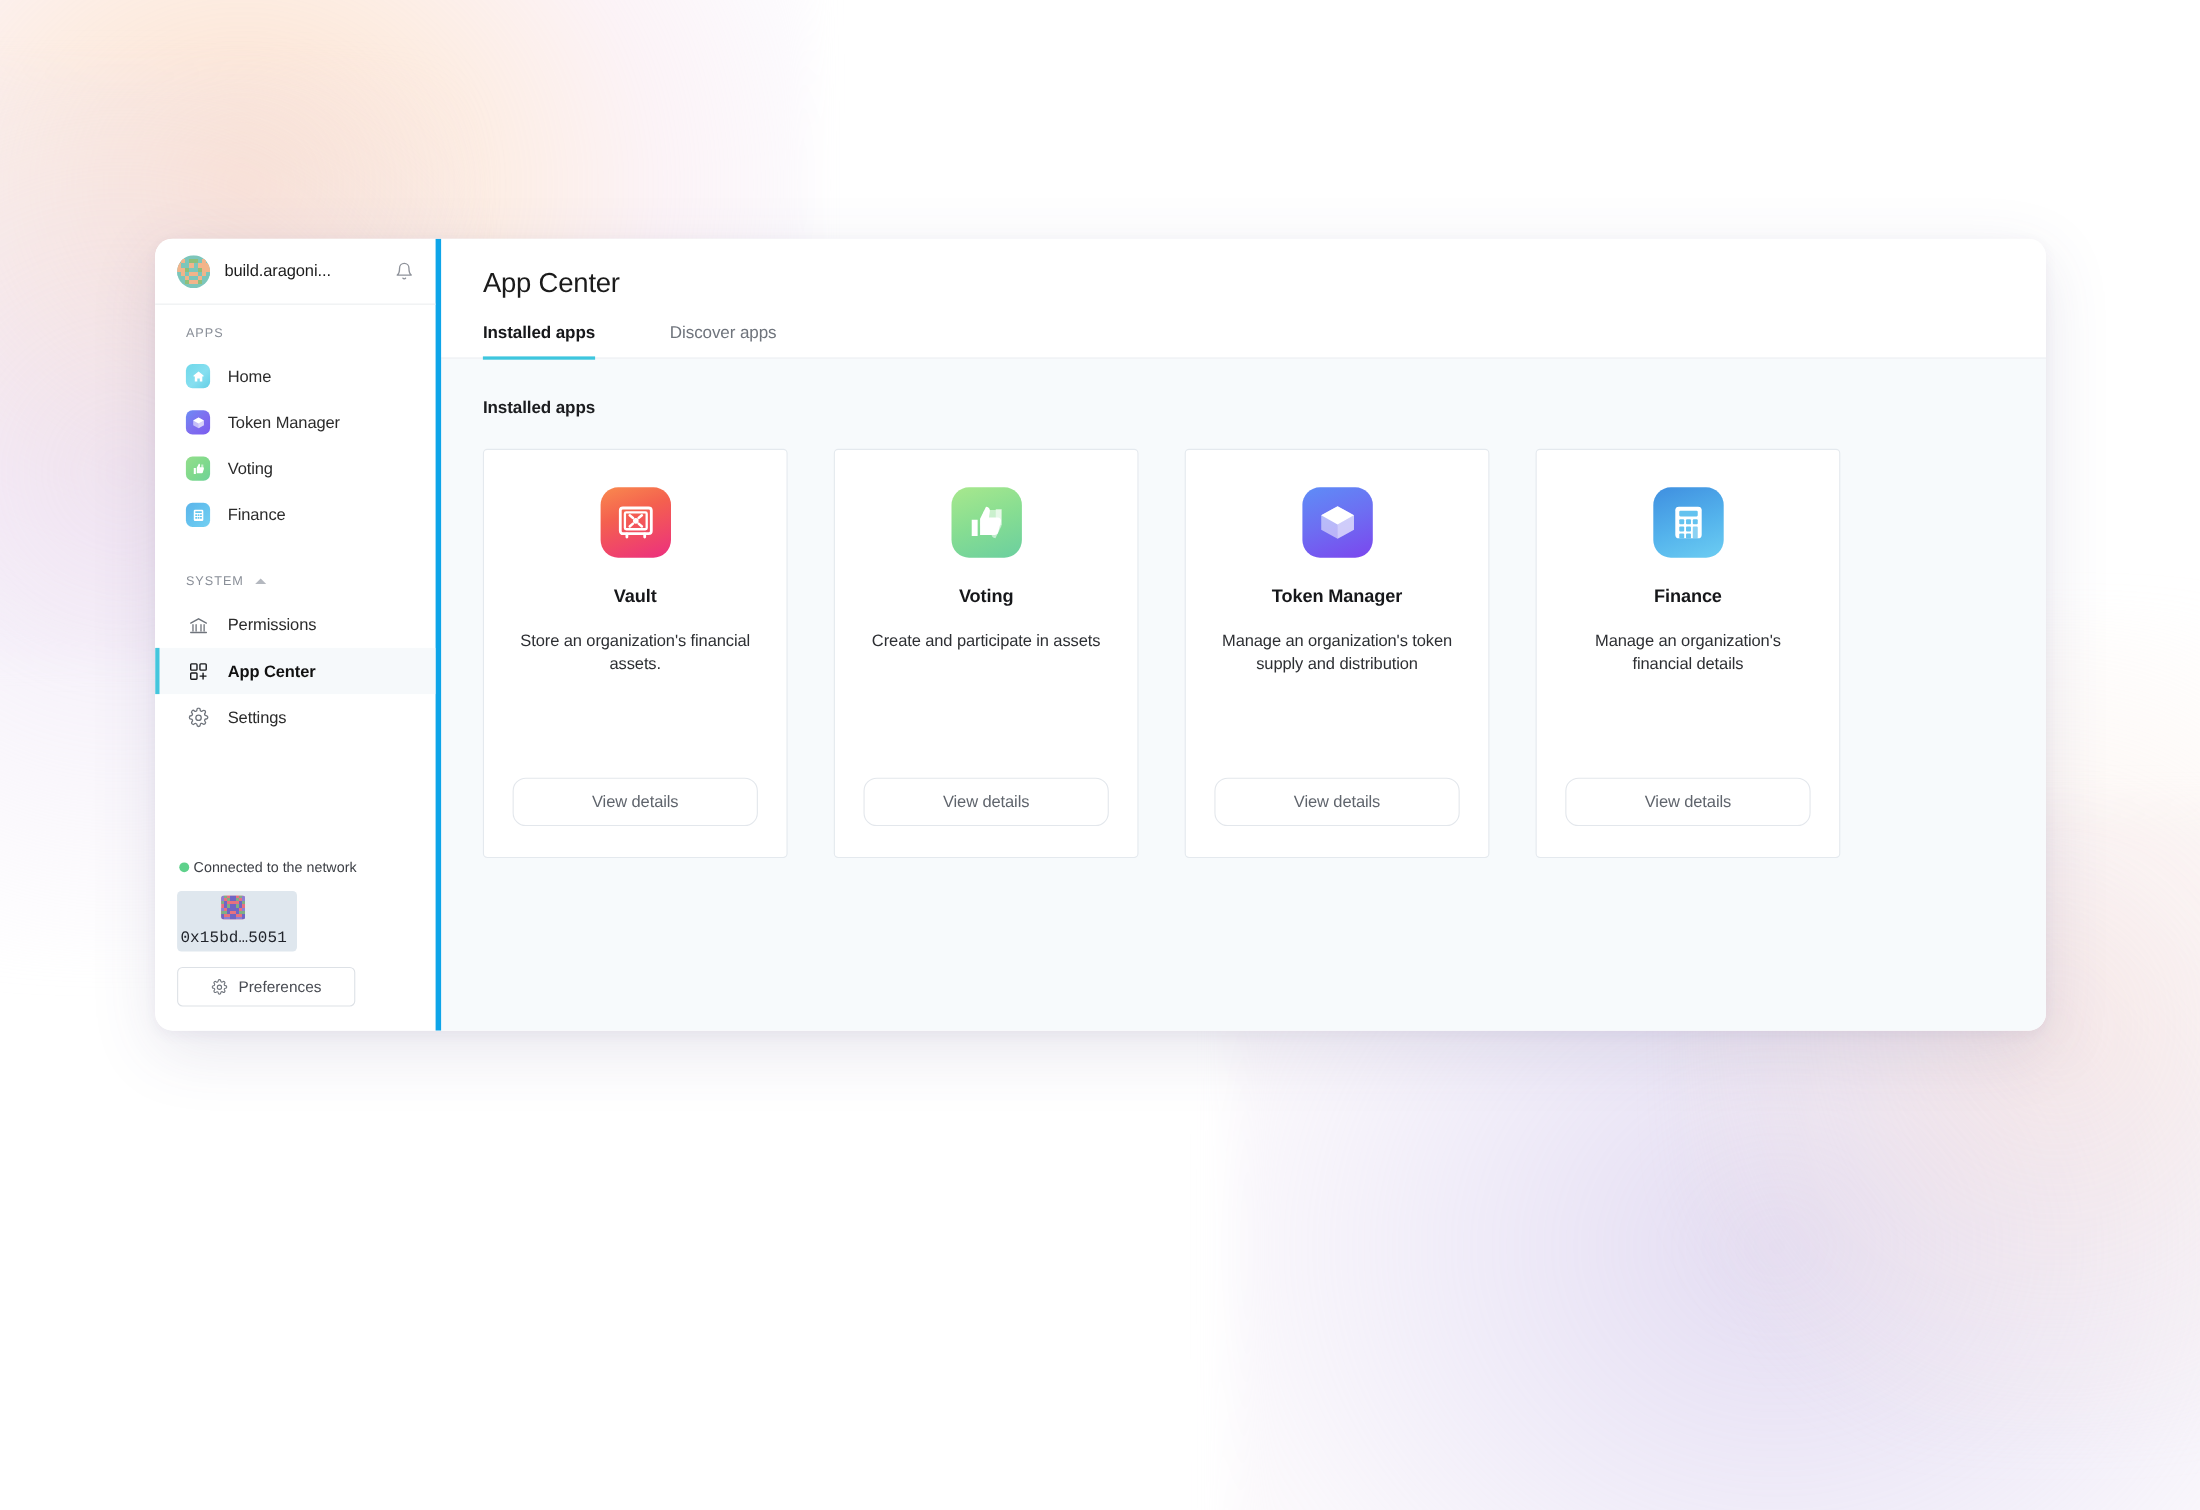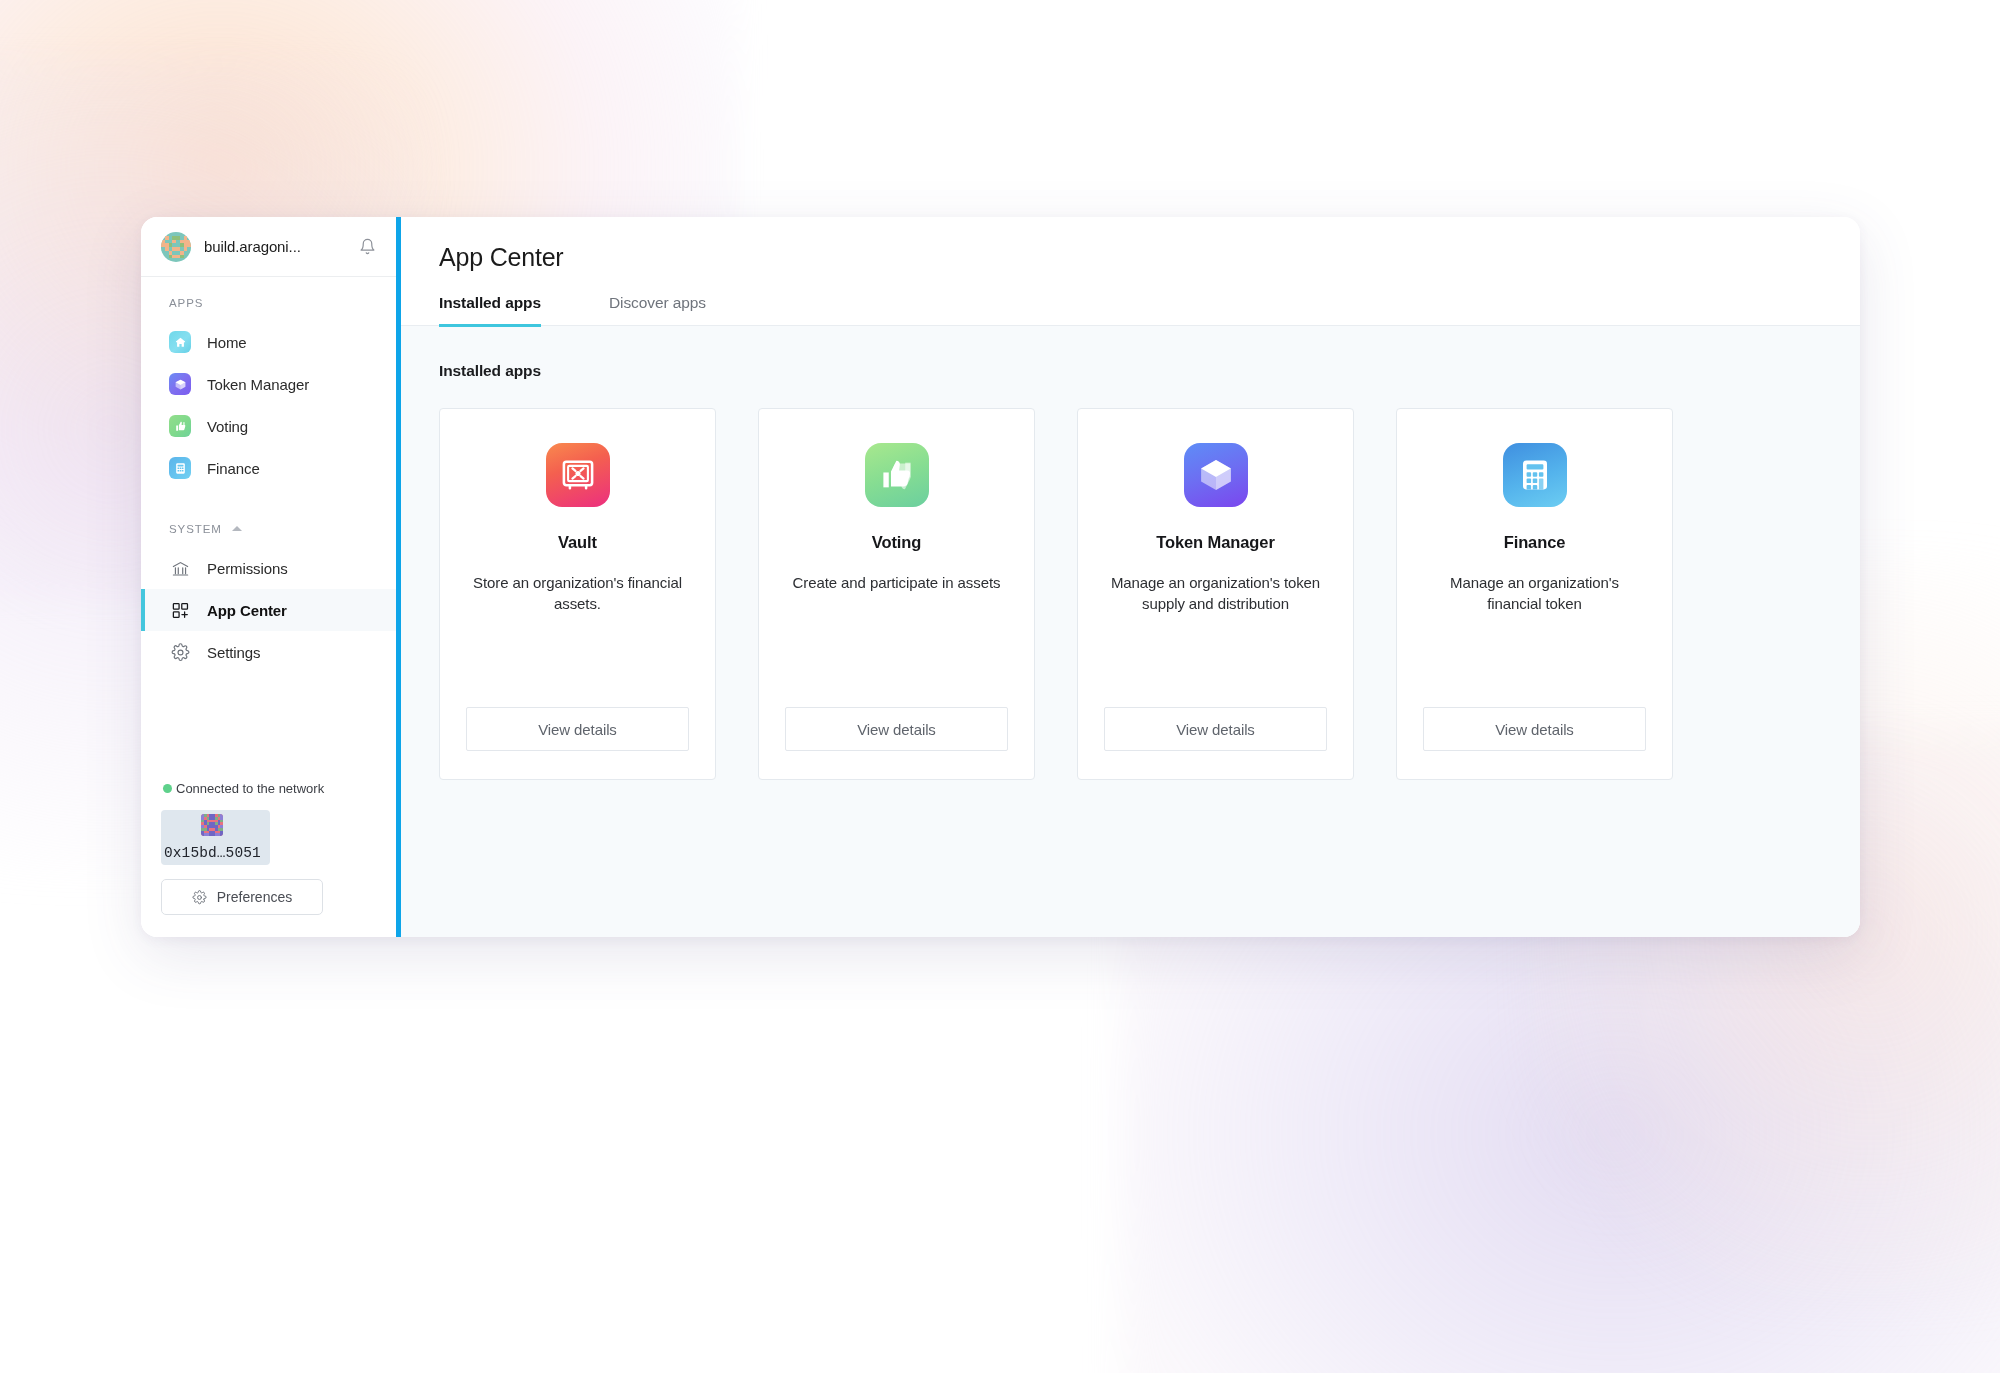--- a/index.html
+++ b/index.html
@@ -328,21 +328,21 @@
     color: #2d2f33;
     text-align: center;
     line-height: 1.42;
     letter-spacing: -0.1px;
   }
   .card-spacer { flex: 1; min-height: 26px; }
   .view-details {
     width: 100%;
     height: 44px;
     border: 1px solid #e3e7ec;
-    border-radius: 2px;
+    border-radius: 12px;
     background: #ffffff;
     color: #5f646c;
     font-size: 15px;
     cursor: pointer;
     font-family: "Liberation Sans", sans-serif;
     letter-spacing: -0.1px;
   }
 </style>
 </head>
 <body>
@@ -631,21 +631,21 @@
               <rect x="10.5" y="10.1" width="3" height="3" rx="0.6" fill="#63c2ef"></rect>
               <rect x="14.6" y="10.1" width="3" height="3" rx="0.6" fill="#63c2ef"></rect>
               <rect x="6.4" y="14.4" width="3" height="3" rx="0.6" fill="#63c2ef"></rect>
               <rect x="10.5" y="14.4" width="3" height="3" rx="0.6" fill="#63c2ef"></rect>
               <rect x="14.6" y="14.4" width="3" height="7.3" rx="0.6" fill="#63c2ef" opacity="0.75"></rect>
               <rect x="6.4" y="18.7" width="3" height="3" rx="0.6" fill="#63c2ef"></rect>
               <rect x="10.5" y="18.7" width="3" height="3" rx="0.6" fill="#63c2ef"></rect>
             </svg>
           </div>
           <div class="card-name">Finance</div>
-          <div class="card-desc">Manage an organization's financial token</div>
+          <div class="card-desc">Manage an organization's financial details</div>
           <div class="card-spacer"></div>
           <button class="view-details">View details</button>
         </div>
 
       </div>
     </div>
   </div>
 </div>
 
 </body></html>

